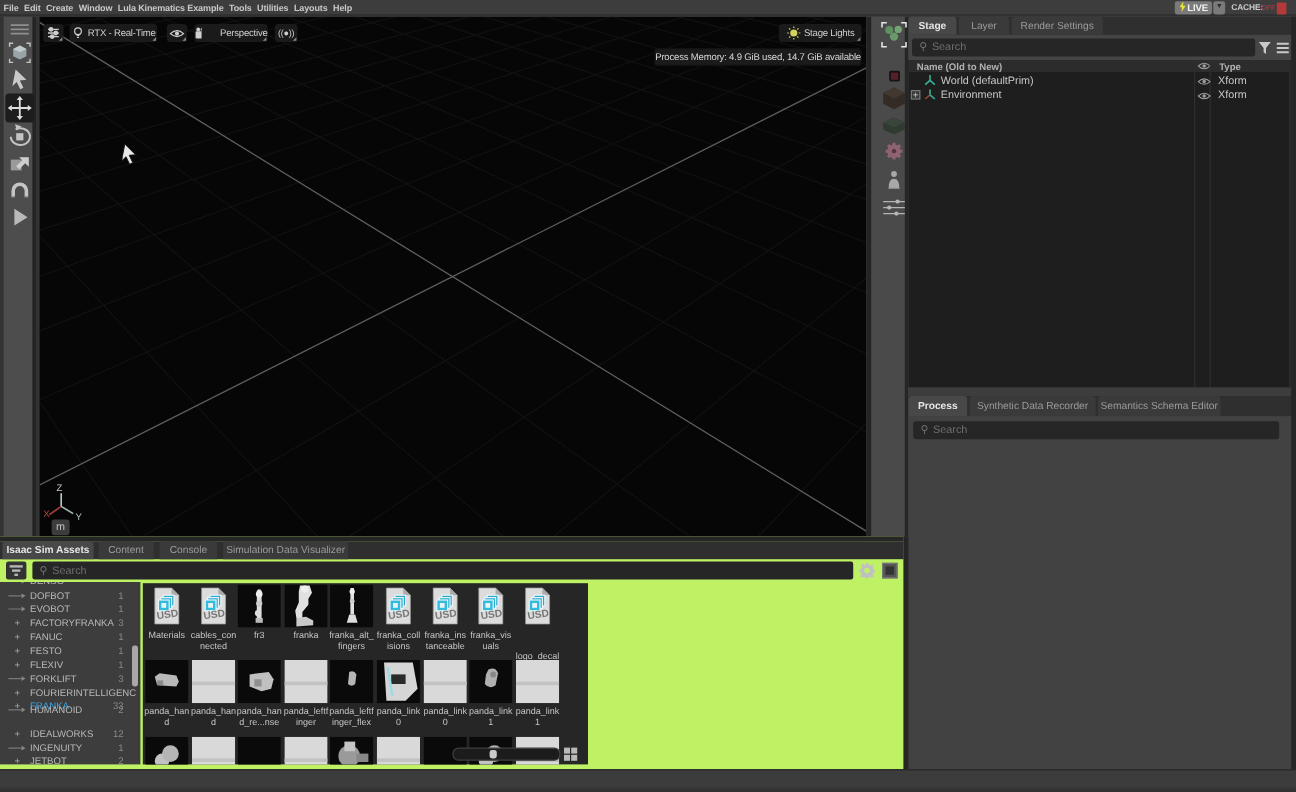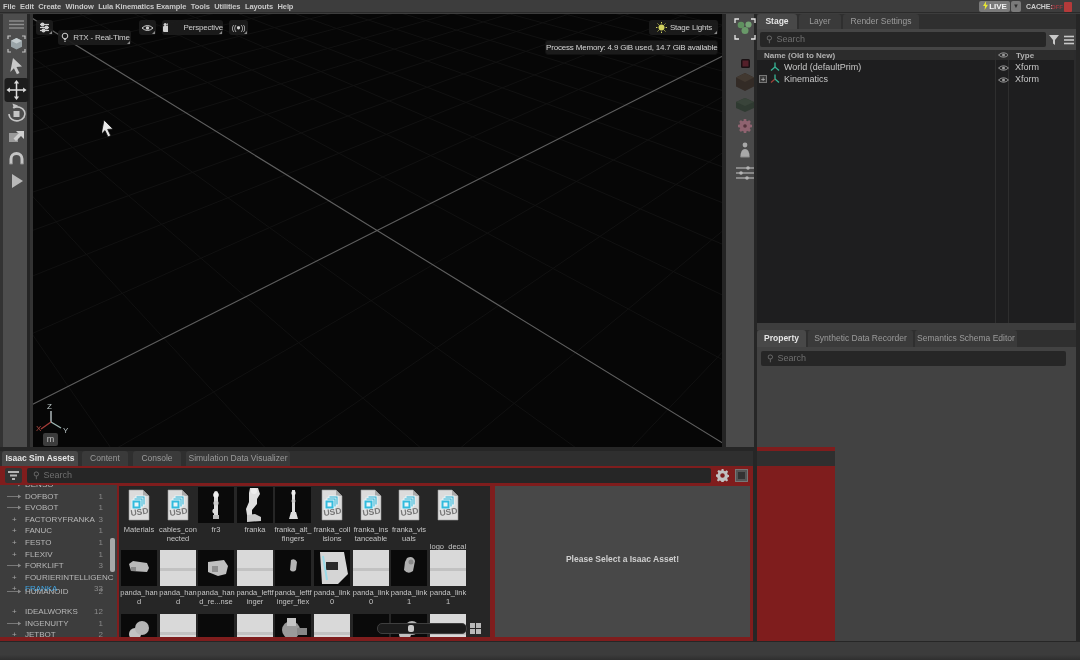--- a/index.html
+++ b/index.html
@@ -26,21 +26,21 @@
 .tab{position:absolute;top:0;height:100%;background:#3a3a3a;color:#9b9b9b;font-size:8.5px;text-align:center;border-radius:3px 3px 0 0;}
 .tab.active{background:#484848;color:#e6e6e6;font-weight:bold;}
 .search{position:absolute;background:#262626;border-radius:2px;color:#6f6f6f;font-size:9px;}
 .search .mag{display:inline-block;margin:0 4px 0 6px;}
 
 #stagetree{position:absolute;top:36px;left:0;width:323px;height:273px;background:#1e1e1f;}
 #stagehdr{position:absolute;top:0;left:0;width:100%;height:10px;background:#2c2c2c;color:#b2b2b2;font-size:8px;font-weight:bold;}
 .trow{position:absolute;left:0;width:100%;height:12px;color:#c8c8c8;font-size:9px;line-height:12px;text-decoration:underline;}
 .colsep{position:absolute;top:0;width:1px;height:273px;background:#2e2e2e;}
 
-#bottompanel{position:absolute;top:447px;left:0;width:835px;height:194px;background:#7f1d1d;}
+#bottompanel{position:absolute;top:447px;left:0;width:753px;height:194px;background:#bef264;}
 #assetgrid{position:absolute;top:39px;left:119px;width:371px;height:151px;background:#262626;overflow:hidden;}
 .thumb{position:absolute;width:36px;height:36px;}
 .tlabel{position:absolute;width:44px;text-align:center;color:#c5c5c5;font-size:7.5px;line-height:9px;}
 #detail{position:absolute;top:39px;left:495px;width:255px;height:151px;background:#484848;color:#cfcfcf;font-size:8.5px;font-weight:bold;}
 .treerow{position:absolute;left:0;width:117px;height:11.6px;color:#b8b8b8;font-size:8px;line-height:11.6px;white-space:nowrap;}
 .treerow .cnt{position:absolute;right:14px;color:#8a8a8a;}
 
 #statusbar{position:absolute;top:641px;left:0;width:1080px;height:19px;background:linear-gradient(#3c3c3c 70%,#2f2f2f);border-top:1px solid #262626;}
 </style>
 </head>
@@ -138,21 +138,21 @@
             <line x1="4" y1="4.5" x2="13" y2="4.5"></line>
             <line x1="4" y1="7.5" x2="13" y2="7.5"></line>
             <line x1="4" y1="10.5" x2="13" y2="10.5"></line>
             <circle cx="6.5" cy="4.5" r="1.4" fill="#cfcfcf"></circle>
             <circle cx="10.5" cy="7.5" r="1.4" fill="#cfcfcf"></circle>
             <circle cx="7.5" cy="10.5" r="1.4" fill="#cfcfcf"></circle>
           </g>
         </svg>
         <div class="cor"></div>
       </div>
-<div class="vpbtn" style="left:25px;width:73px;margin-top:10px;">
+<div class="vpbtn" style="left:25px;width:73px;">
         <svg width="12" height="13">
           <g stroke="#cfcfcf" fill="none" stroke-width="1">
             <circle cx="6" cy="5" r="2.8"></circle>
             <path d="M4.9 8.4 h2.2 M5.2 10.2 h1.6"></path>
           </g>
         </svg>
         <span style="margin-left:2px;">RTX - Real-Time</span>
         <div class="cor"></div>
       </div>
 <div class="vpbtn" style="left:106px;width:17px;">
@@ -303,33 +303,33 @@
     </div>
     <div class="trow" style="top:23px;">
       <div class="abs" style="left:2px;top:2px;width:8px;height:8px;background:#3a3a3a;border:1px solid #777;color:#ccc;font-size:8px;line-height:7px;text-align:center;">+</div>
       <svg class="abs" style="left:13px;top:1px" width="10" height="10">
             <g stroke-width="1.3" fill="none">
               <line x1="5" y1="5" x2="5" y2="0.5" stroke="#37b596"></line>
               <line x1="5" y1="5" x2="1" y2="8.5" stroke="#a04038"></line>
               <line x1="5" y1="5" x2="9" y2="8.5" stroke="#37b596"></line>
             </g>
           </svg>
-      <span style="position:absolute;left:27px;">Kinematics</span>
+      <span style="position:absolute;left:27px;">Environment</span>
       <span style="position:absolute;left:241px;top:2px;"><svg width="11" height="8" viewBox="0 0 11 8">
               <path d="M0.5 4 q5 -4.5 10 0 q-5 4.5 -10 0z" fill="none" stroke="#9a9a9a" stroke-width="0.9"></path>
               <circle cx="5.5" cy="4" r="1.5" fill="#9a9a9a"></circle>
             </svg></span>
       <span style="position:absolute;left:258px;">Xform</span>
     </div>
   </div>
 
   <div class="abs" style="left:0;top:309px;width:323px;height:7px;background:#3d3d3d;"></div>
 
   <div class="tabbar" style="top:316px;height:17px;">
-    <div class="tab active" style="left:0;width:49px;line-height:17px;">Property</div>
+    <div class="tab active" style="left:0;width:49px;line-height:17px;">Process</div>
     <div class="tab" style="left:51px;width:105px;line-height:17px;">Synthetic Data Recorder</div>
     <div class="tab" style="left:158px;width:102px;line-height:17px;">Semantics Schema Editor</div>
   </div>
   <div class="abs" style="left:0;top:333px;width:323px;height:294px;background:#424242;"></div>
   <div class="search" style="left:4px;top:337px;width:305px;height:15px;line-height:15px;"><span class="mag">⚲</span>Search</div>
 </div>
 
 <div id="bottompanel">
   <div class="abs" style="left:0;top:0;width:753px;height:4px;background:#262626;"></div>
   <div class="tabbar" style="top:4px;height:15px;background:#2f2f2f;">
@@ -655,21 +655,18 @@
         <svg class="abs" style="left:350px;top:136px" width="13" height="13">
           <g fill="#b9b9b9">
             <rect x="1" y="1" width="5" height="5"></rect>
             <rect x="7" y="1" width="5" height="5"></rect>
             <rect x="1" y="7" width="5" height="5"></rect>
             <rect x="7" y="7" width="5" height="5"></rect>
           </g>
         </svg>
       </div>
 
-  <div id="detail">
-        <div style="position:absolute;left:0;top:68px;width:100%;text-align:center;">Please Select a Isaac Asset!</div>
-      </div>
 </div>
 
 <div class="abs" style="left:753px;top:447px;width:4px;height:194px;background:#262626;"></div>
 <div class="abs" style="left:1076px;top:14px;width:4px;height:627px;background:#262626;"></div>
 <div id="statusbar"></div>
 </div>
 
 </body></html>

